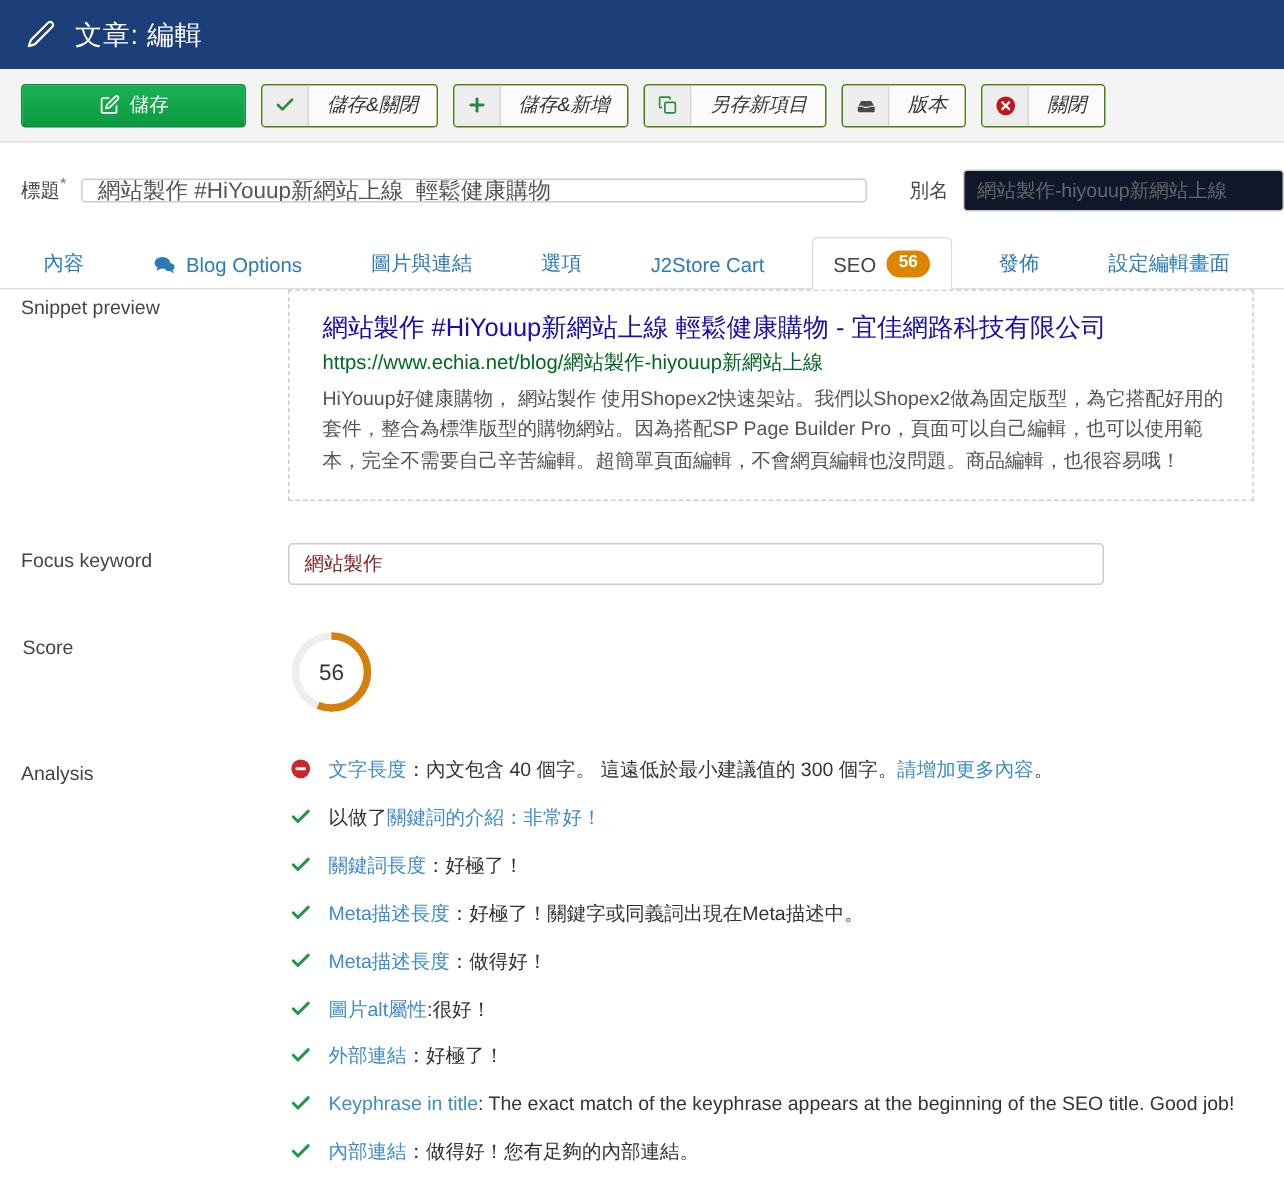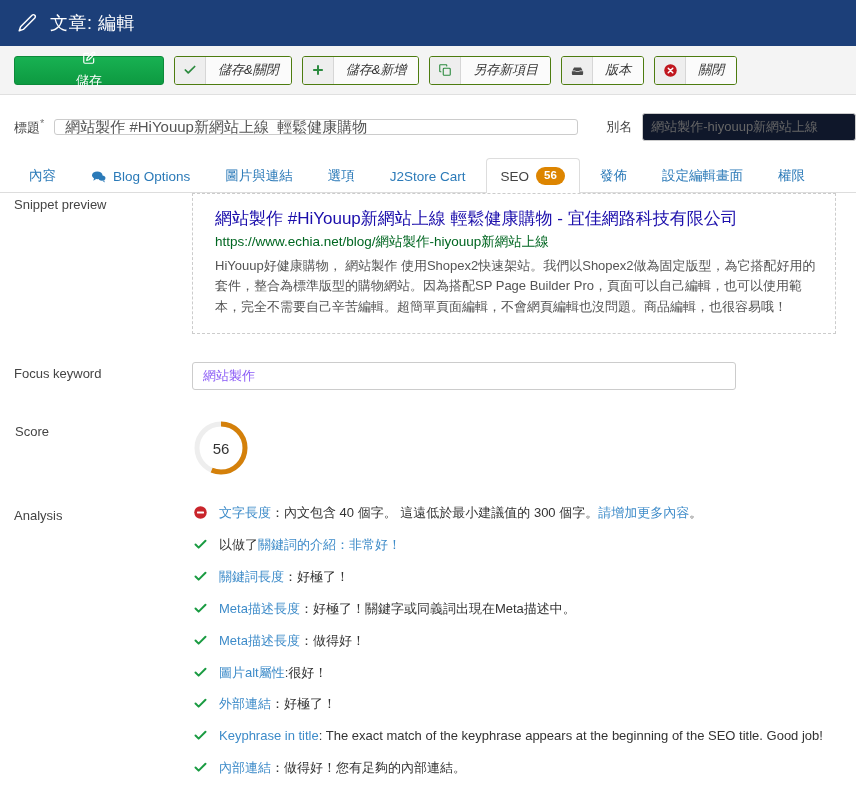--- a/index.html
+++ b/index.html
@@ -51,21 +51,20 @@
     color: #ffffff;
     height: 29px;
     min-width: 150px;
     display: inline-flex;
     align-items: center;
     justify-content: center;
     gap: 7px;
     font-size: 13px;
     cursor: pointer;
     padding: 0 14px;
-    flex-direction: column;
   }
   .btn-primary .ico { display: inline-flex; }
 
   .btn-split {
     display: inline-flex;
     align-items: stretch;
     height: 29px;
     border: 1px solid #4d7c0f;
     border-radius: 3px;
     background: #f0f0f0;
@@ -137,21 +136,21 @@
     outline: none;
   }
 
   
   .tabs {
     display: flex;
     align-items: flex-end;
     padding: 0 14px;
     border-bottom: 1px solid #dddddd;
     height: 36px;
-    gap: 5px;
+    gap: 16px;
   }
   .tab {
     display: inline-flex;
     align-items: center;
     gap: 7px;
     padding: 0 14px;
     height: 35px;
     font-size: 13.5px;
     color: #2b7ab8;
     cursor: pointer;
@@ -224,21 +223,21 @@
 
   
   .row-focus { margin-top: 28px; }
   .inp-focus {
     width: 544px;
     height: 28px;
     border: 1px solid #cccccc;
     border-radius: 3px;
     padding: 0 10px;
     font-size: 13px;
-    color: #8b5cf6;
+    color: #7f1d1d;
     font-family: inherit;
     background: #ffffff;
     outline: none;
   }
 
   
   .row-score { margin-top: 30px; padding-left: 15px; }
   .gauge { position: relative; width: 56px; height: 56px; }
   .gauge svg { display: block; }
   .gauge-num {

